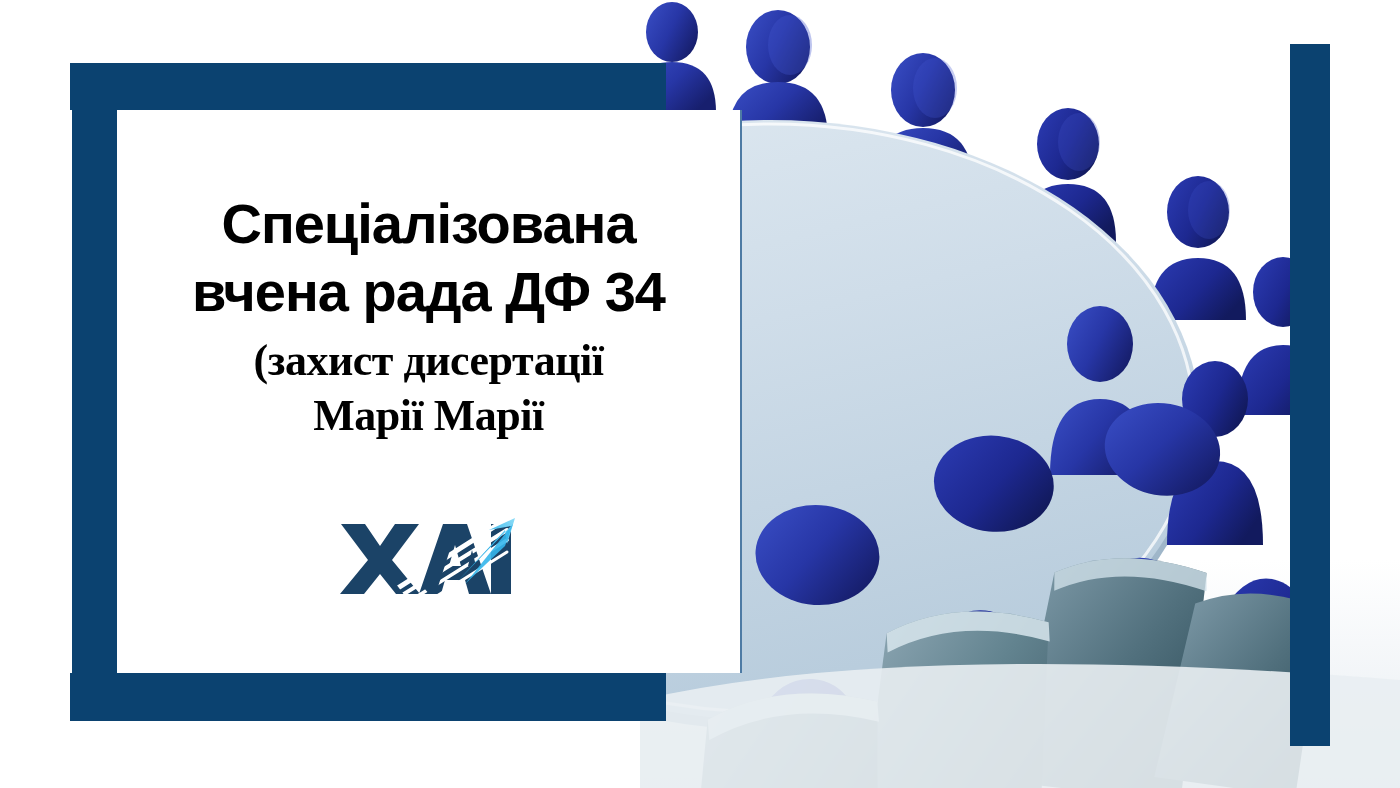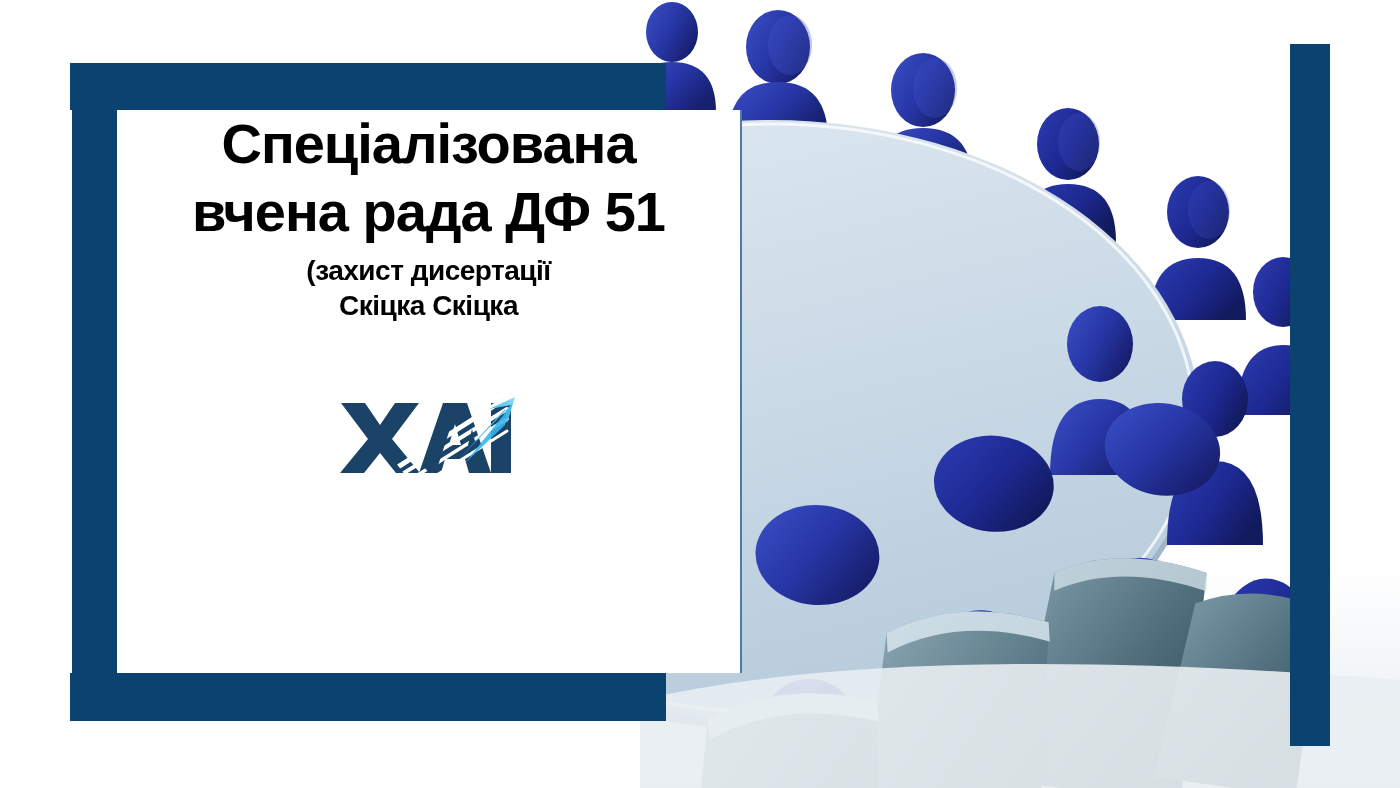--- a/index.html
+++ b/index.html
@@ -71,20 +71,21 @@
     top: 110px;
     width: 625px;
     height: 563px;
     background: #ffffff;
     border-right: 2px solid #4e7ba4;
     box-sizing: border-box;
     display: flex;
     flex-direction: column;
     align-items: center;
     justify-content: flex-start;
+    padding-top: 80px;
   }
 
   
   #title-block {
     width: 100%;
     text-align: center;
     color: #000000;
   }
   .title-line {
     font-family: "Liberation Sans", sans-serif;
@@ -94,23 +95,23 @@
     letter-spacing: -1px;
     color: #000000;
     white-space: nowrap;
   }
   #subtitle-block {
     width: 100%;
     text-align: center;
     margin-top: 6px;
   }
   .subtitle-line {
-    font-family: Liberation Sans, sans-serif;
+    font-family: Liberation Serif, serif;
     font-weight: bold;
-    font-size: 28px;
+    font-size: 44px;
     line-height: 1.26;
     letter-spacing: -0.5px;
     color: #000000;
     white-space: nowrap;
   }
 
   
   #logo {
     margin-top: 60px;
     width: 180px;
@@ -255,26 +256,26 @@
 
   <div class="frame-bar" id="frame-top"></div>
   <div class="frame-bar" id="frame-left"></div>
   <div class="frame-bar" id="frame-bottom"></div>
   <div class="frame-bar" id="frame-right-accent"></div>
 
   <div id="card">
 
     <div id="title-block">
       <div class="title-line">Спеціалізована</div>
-      <div class="title-line">вчена рада ДФ 51</div>
+      <div class="title-line">вчена рада ДФ 34</div>
     </div>
 
     <div id="subtitle-block">
       <div class="subtitle-line">(захист дисертації</div>
-      <div class="subtitle-line">Скіцка Скіцка</div>
+      <div class="subtitle-line">Марії Марії</div>
     </div>
 
     <div id="logo">
       <svg viewBox="0 0 180 92" xmlns="http://www.w3.org/2000/svg">
         <defs>
           <linearGradient id="swooshGrad" x1="0" y1="1" x2="1" y2="0">
             <stop offset="0%" stop-color="#1d9fd8"></stop>
             <stop offset="60%" stop-color="#34b5ea"></stop>
             <stop offset="100%" stop-color="#8ddcf7"></stop>
           </linearGradient>

